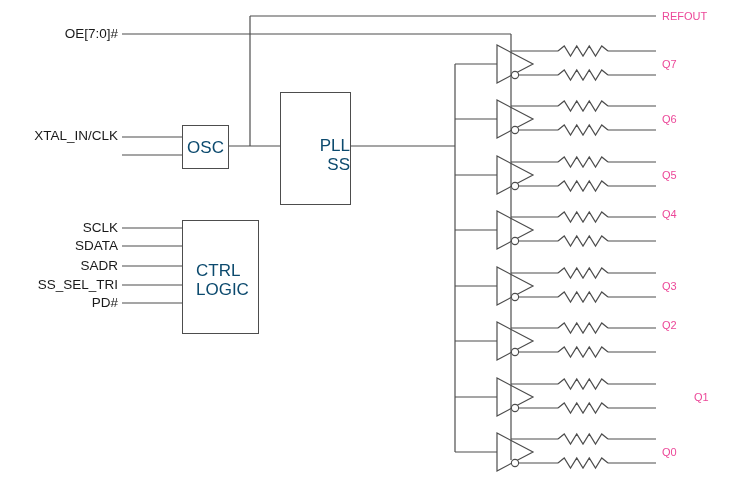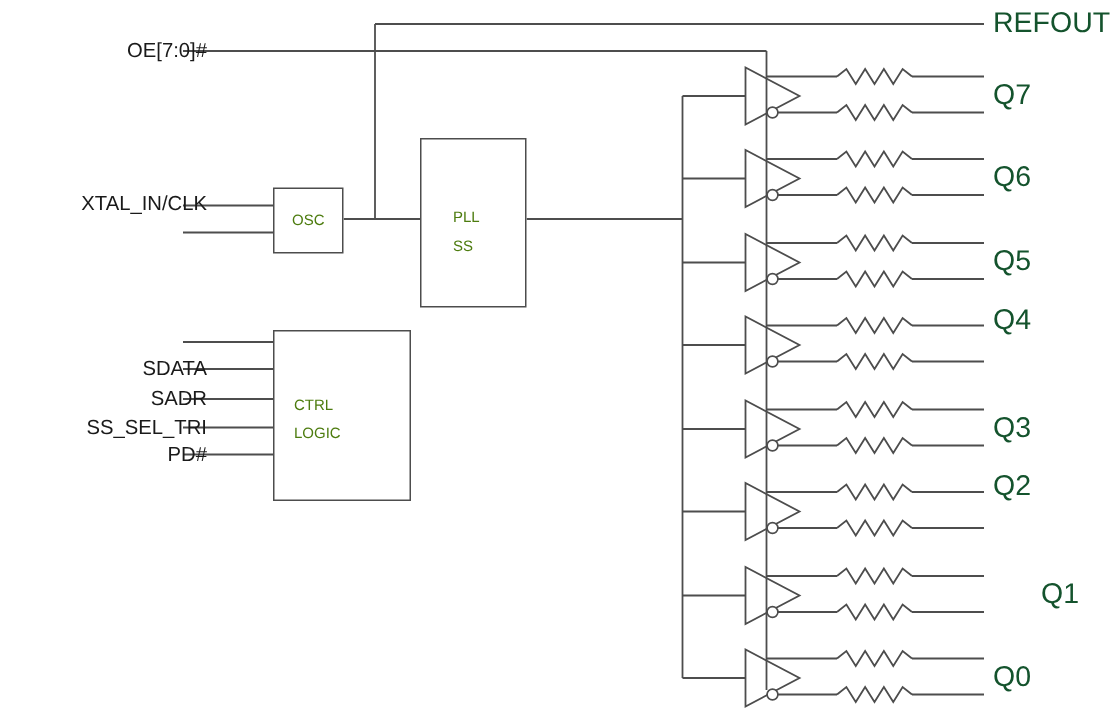--- a/index.html
+++ b/index.html
@@ -12,40 +12,39 @@
   }
   #diagram-svg{position:absolute;left:0;top:0;}
   .port-label{
     position:absolute;
     left:0;width:118px;
     height:18px;line-height:18px;
     text-align:right;
     font-size:13.5px;
     color:#1a1a1a;
     white-space:nowrap;
-    padding-left:20px;
   }
   .right-label{
     position:absolute;
     height:18px;line-height:18px;
-    font-size:19px;
-    color:#14532d;
+    font-size:11px;
+    color:#ec4899;
     white-space:nowrap;
   }
   .block{
     position:absolute;
     box-sizing:border-box;
     background:#ffffff;
     border:1.3px solid #4d4d4d;
     display:flex;flex-direction:column;justify-content:center;
-    font-size:10px;line-height:19px;color:#4d7c0f;
+    font-size:17px;line-height:19px;color:#0c4a6e;
   }
   #osc-block{left:182px;top:125px;width:47px;height:44px;align-items:center;}
-  #pll-block{left:280px;top:92px;width:71px;height:113px;align-items:flex-start;padding-left:21px;padding-top:13px;}
-  #ctrl-block{left:182px;top:220px;width:92px;height:114px;align-items:flex-start;padding-left:13px;padding-top:6px;}
+  #pll-block{left:280px;top:92px;width:71px;height:113px;align-items:flex-end;padding-left:21px;padding-top:13px;}
+  #ctrl-block{left:182px;top:220px;width:77px;height:114px;align-items:flex-start;padding-left:13px;padding-top:6px;}
 </style>
 </head>
 <body>
 
 <div id="stage">
 
   <svg id="diagram-svg" width="745" height="485" viewBox="0 0 745 485">
     <g stroke="#4d4d4d" stroke-width="1.2" fill="none">
 
       <line x1="250" y1="16" x2="656" y2="16"></line>
@@ -167,20 +166,21 @@
     <span>PLL</span>
     <span>SS</span>
   </div>
   <div class="block" id="ctrl-block">
     <span>CTRL</span>
     <span>LOGIC</span>
   </div>
 
   <div class="port-label" style="top:25px">OE[7:0]#</div>
   <div class="port-label" style="top:127px">XTAL_IN/CLK</div>
+  <div class="port-label" style="top:219px">SCLK</div>
   <div class="port-label" style="top:237px">SDATA</div>
   <div class="port-label" style="top:257px">SADR</div>
   <div class="port-label" style="top:276px">SS_SEL_TRI</div>
   <div class="port-label" style="top:294px">PD#</div>
 
   <div class="right-label" style="left:662px;top:7px">REFOUT</div>
   <div id="q-labels">
       <div class="right-label" style="left: 662px; top: 55px;">Q7</div>
       <div class="right-label" style="left: 662px; top: 110px;">Q6</div>
       <div class="right-label" style="left: 662px; top: 166px;">Q5</div>

